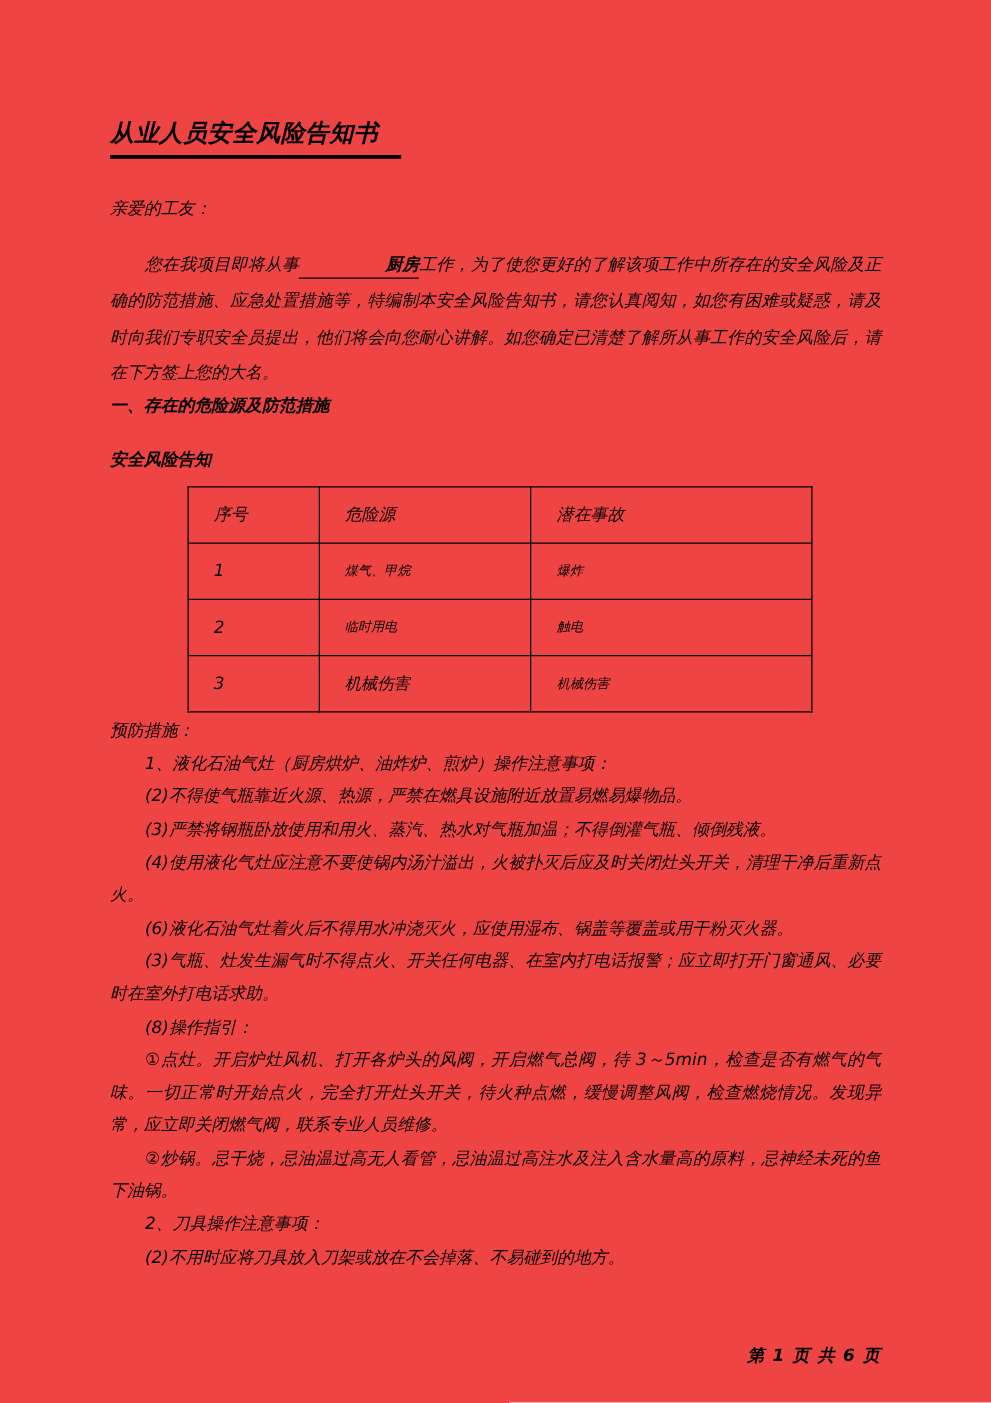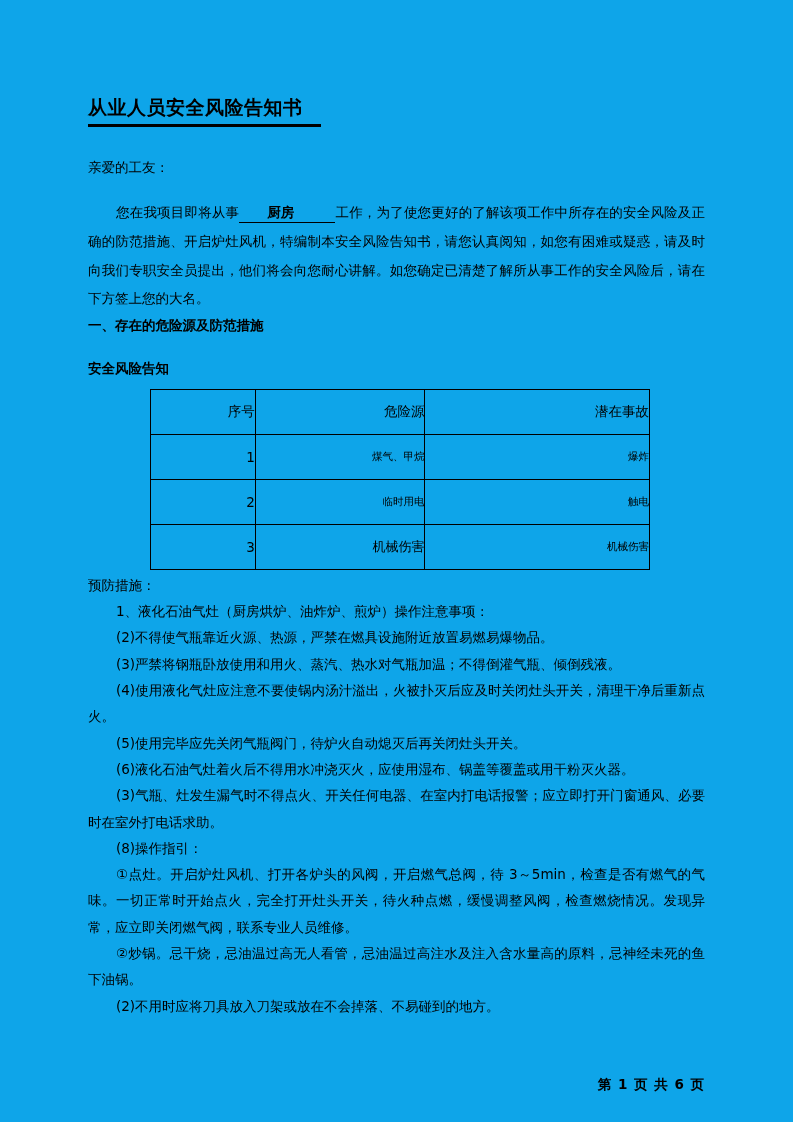--- a/index.html
+++ b/index.html
@@ -8,23 +8,24 @@
     background: #ffffff;
   }
   body {
     font-family: "DejaVu Sans", "Liberation Sans", sans-serif;
     color: #000000;
   }
   .page {
     position: relative;
     width: 793px;
     height: 1122px;
-    background: #0ea5e9;
+    background: #ef4444;
     overflow: hidden;
     box-sizing: border-box;
+    font-style: italic;
   }
   .content {
     position: absolute;
     left: 88px;
     top: 0;
     width: 617px;
   }
 
   
   .doc-title {
@@ -55,21 +56,21 @@
     line-height: 2.12;
     margin-top: 20px;
     text-align: justify;
     text-justify: inter-ideograph;
   }
   .indent2 { text-indent: 28px; }
 
   .blank-field {
     display: inline-block;
     min-width: 96px;
-    text-align: left;
+    text-align: right;
     font-weight: bold;
     border-bottom: 1.5px solid #000;
     line-height: 1.35;
     vertical-align: baseline;
   }
 
   .section-head {
     font-size: 13.5px;
     font-weight: bold;
     line-height: 1.85;
@@ -83,25 +84,25 @@
     margin-left: 62px;
     width: 500px;
   }
   table.risk-table {
     border-collapse: collapse;
     width: 100%;
     table-layout: fixed;
   }
   table.risk-table td, table.risk-table th {
     border: 1.2px solid #000;
-    text-align: right;
+    text-align: left;
     vertical-align: middle;
     height: 44px;
     font-weight: normal;
-    padding: 0 0;
+    padding: 0 20px;
   }
   .col-no    { width: 21%; }
   .col-src   { width: 34%; }
   .col-acc   { width: 45%; }
 
   th.hcell { font-size: 13.5px; }
   td.cell-no   { font-size: 13.5px; }
   td.cell-sm   { font-size: 10.5px; }
   td.cell-md   { font-size: 13px; }
   td.cell-xs   { font-size: 10.5px; }
@@ -137,21 +138,21 @@
 
   <div class="content">
 
     <div>
       <div class="doc-title">从业人员安全风险告知书</div>
       <div class="title-rule"></div>
     </div>
 
     <div class="salutation">亲爱的工友：</div>
 
-    <div class="intro indent2"><span>您在我项目即将从事</span><span class="blank-field">厨房</span><span>工作，为了使您更好的了解该项工作中所存在的安全风险及正确的防范措施、开启炉灶风机，特编制本安全风险告知书，请您认真阅知，如您有困难或疑惑，请及时向我们专职安全员提出，他们将会向您耐心讲解。如您确定已清楚了解所从事工作的安全风险后，请在下方签上您的大名。</span></div>
+    <div class="intro indent2"><span>您在我项目即将从事</span><span class="blank-field">厨房</span><span>工作，为了使您更好的了解该项工作中所存在的安全风险及正确的防范措施、应急处置措施等，特编制本安全风险告知书，请您认真阅知，如您有困难或疑惑，请及时向我们专职安全员提出，他们将会向您耐心讲解。如您确定已清楚了解所从事工作的安全风险后，请在下方签上您的大名。</span></div>
 
     <div class="section-head sub">一、存在的危险源及防范措施</div>
     <div class="section-head">安全风险告知</div>
 
     <div class="risk-table-wrap">
       <table class="risk-table">
         <colgroup>
           <col class="col-no">
             <col class="col-src">
             <col class="col-acc">
@@ -182,26 +183,26 @@
         </tbody>
       </table>
     </div>
 
     <div class="body-block">
       <div class="line ind1">预防措施：</div>
       <div class="line ind2">1、液化石油气灶（厨房烘炉、油炸炉、煎炉）操作注意事项：</div>
       <div class="line ind2">(2)不得使气瓶靠近火源、热源，严禁在燃具设施附近放置易燃易爆物品。</div>
       <div class="line ind2">(3)严禁将钢瓶卧放使用和用火、蒸汽、热水对气瓶加温；不得倒灌气瓶、倾倒残液。</div>
       <div class="line ind2">(4)使用液化气灶应注意不要使锅内汤汁溢出，火被扑灭后应及时关闭灶头开关，清理干净后重新点火。</div>
-      <div class="line ind2">(5)使用完毕应先关闭气瓶阀门，待炉火自动熄灭后再关闭灶头开关。</div>
       <div class="line ind2">(6)液化石油气灶着火后不得用水冲浇灭火，应使用湿布、锅盖等覆盖或用干粉灭火器。</div>
       <div class="line ind2">(3)气瓶、灶发生漏气时不得点火、开关任何电器、在室内打电话报警；应立即打开门窗通风、必要时在室外打电话求助。</div>
       <div class="line ind2">(8)操作指引：</div>
       <div class="line ind2">①点灶。开启炉灶风机、打开各炉头的风阀，开启燃气总阀，待 3～5min，检查是否有燃气的气味。一切正常时开始点火，完全打开灶头开关，待火种点燃，缓慢调整风阀，检查燃烧情况。发现异常，应立即关闭燃气阀，联系专业人员维修。</div>
       <div class="line ind2">②炒锅。忌干烧，忌油温过高无人看管，忌油温过高注水及注入含水量高的原料，忌神经未死的鱼下油锅。</div>
+      <div class="line ind2">2、刀具操作注意事项：</div>
       <div class="line ind2">(2)不用时应将刀具放入刀架或放在不会掉落、不易碰到的地方。</div>
     </div>
 
   </div>
 
   <div class="footer">
     <span>第 1 页 共 6 页</span>
   </div>
 
 </div>

